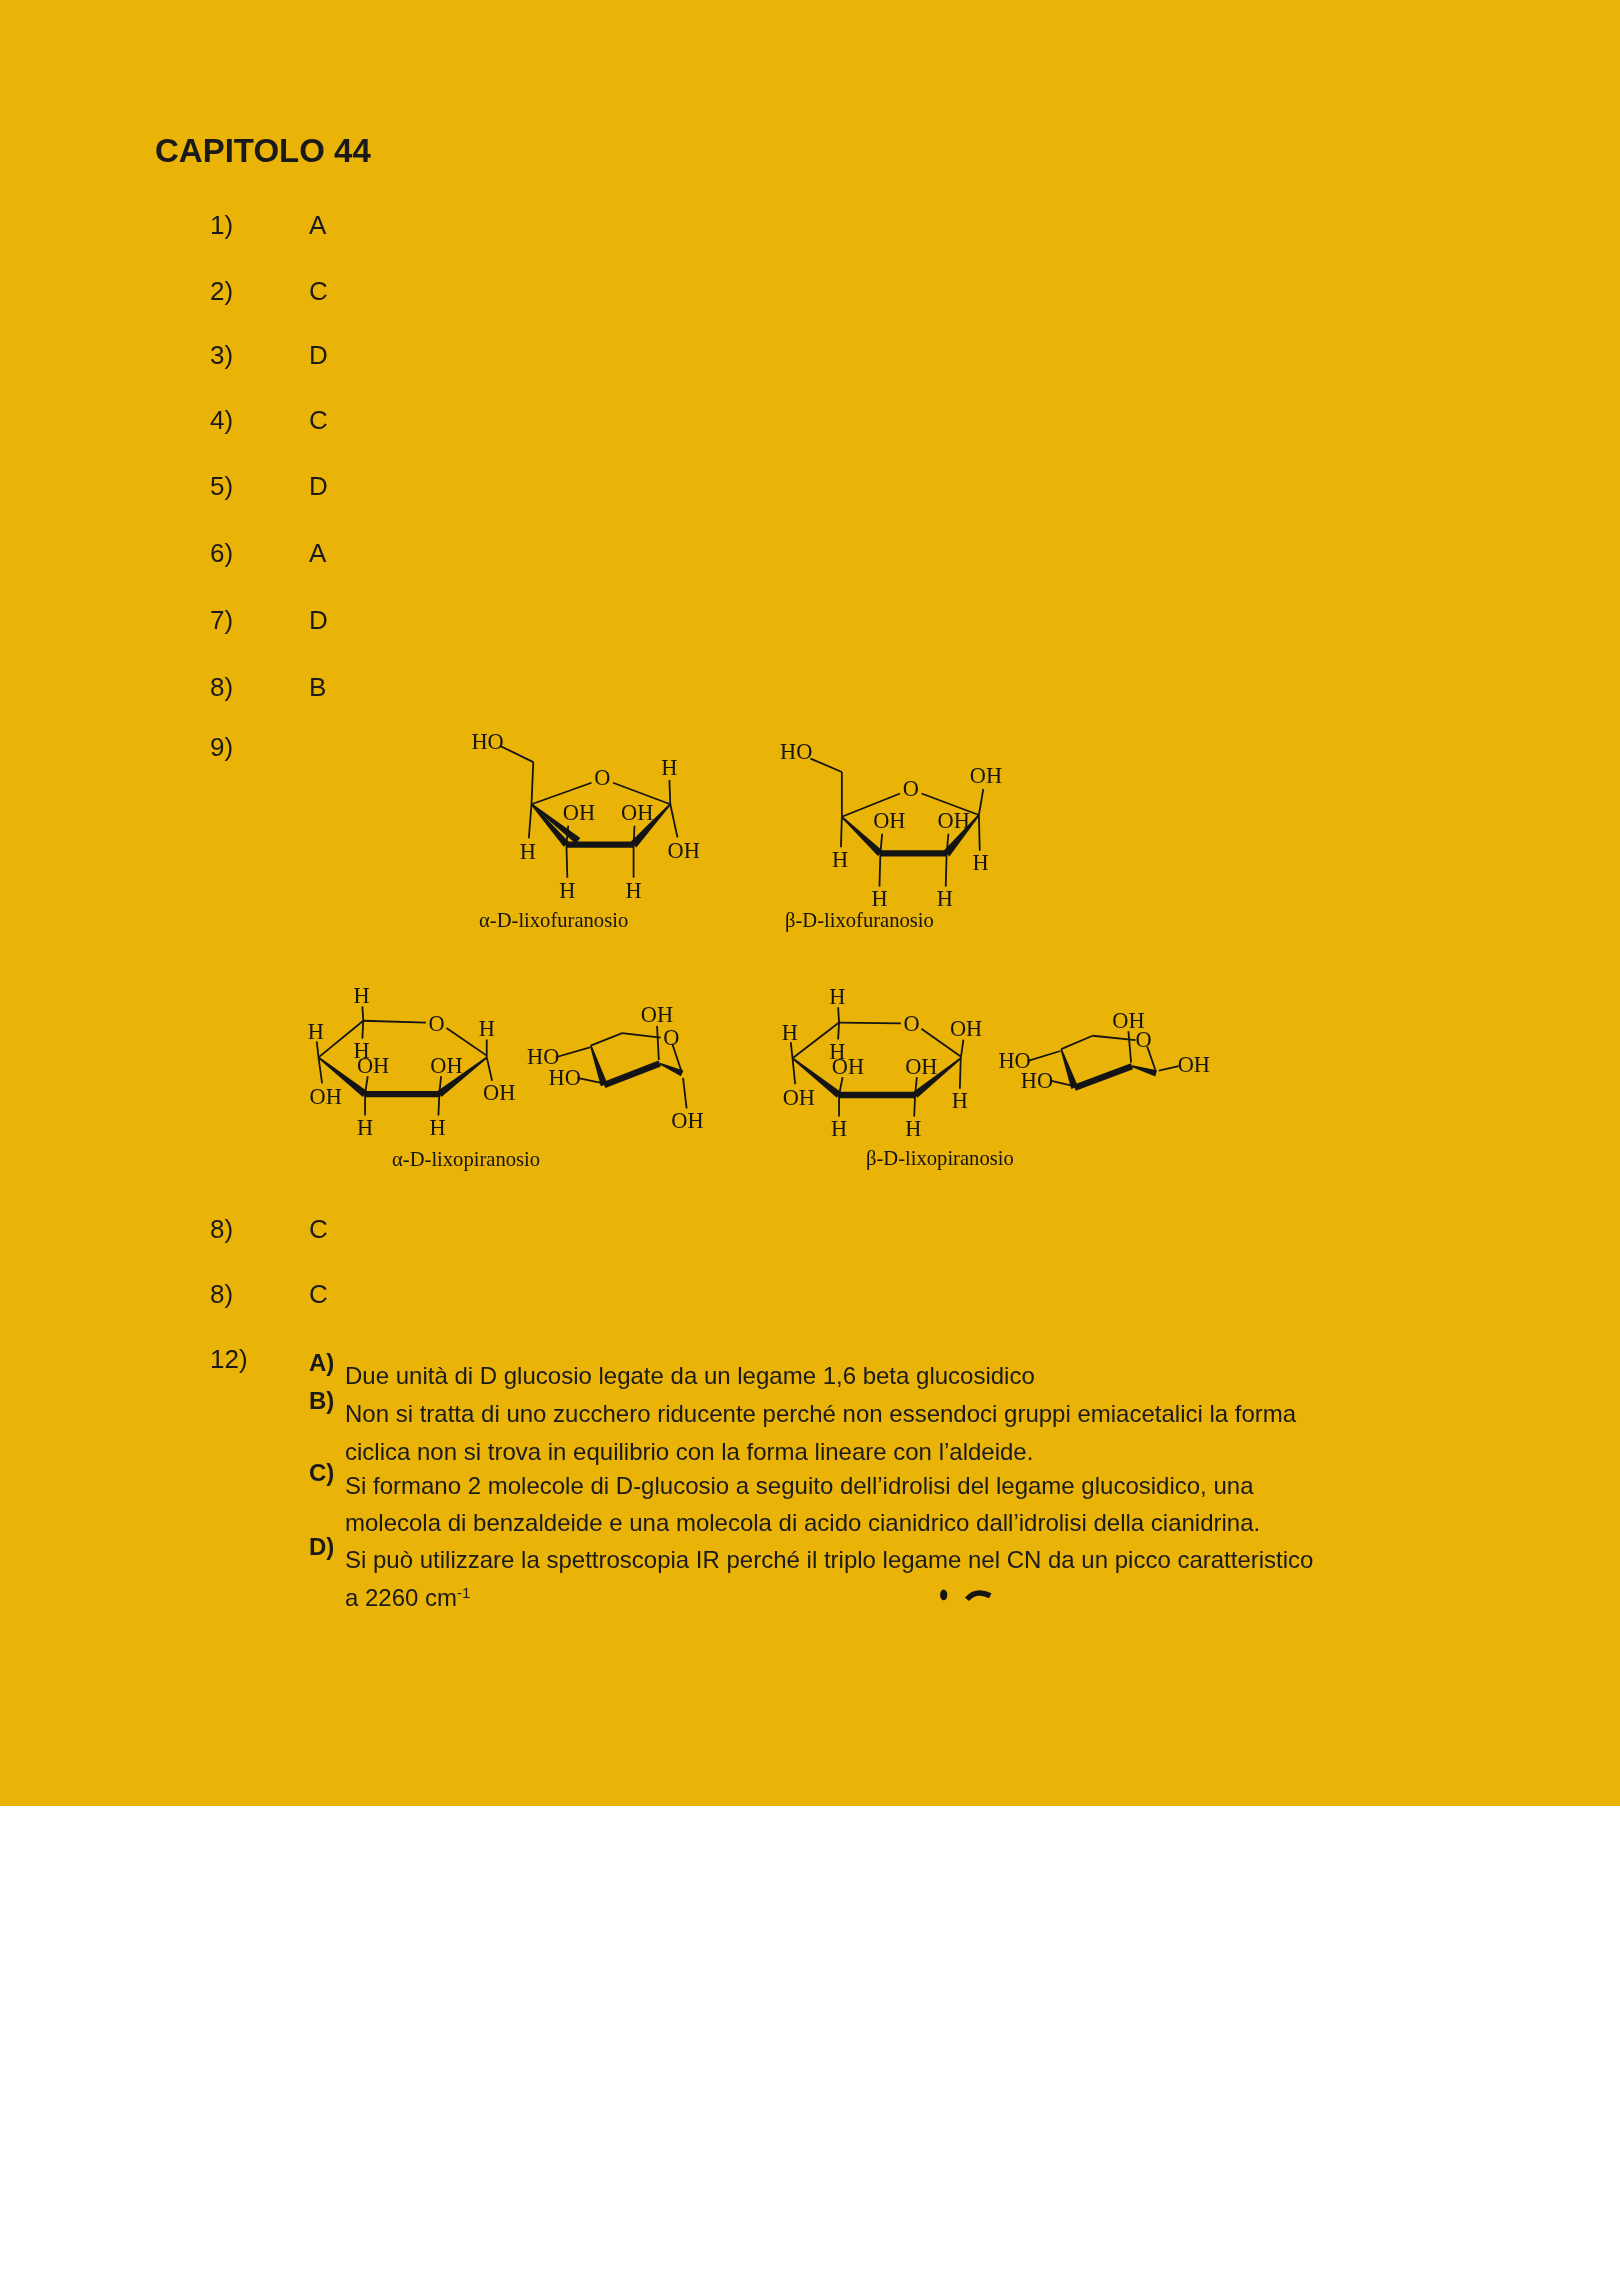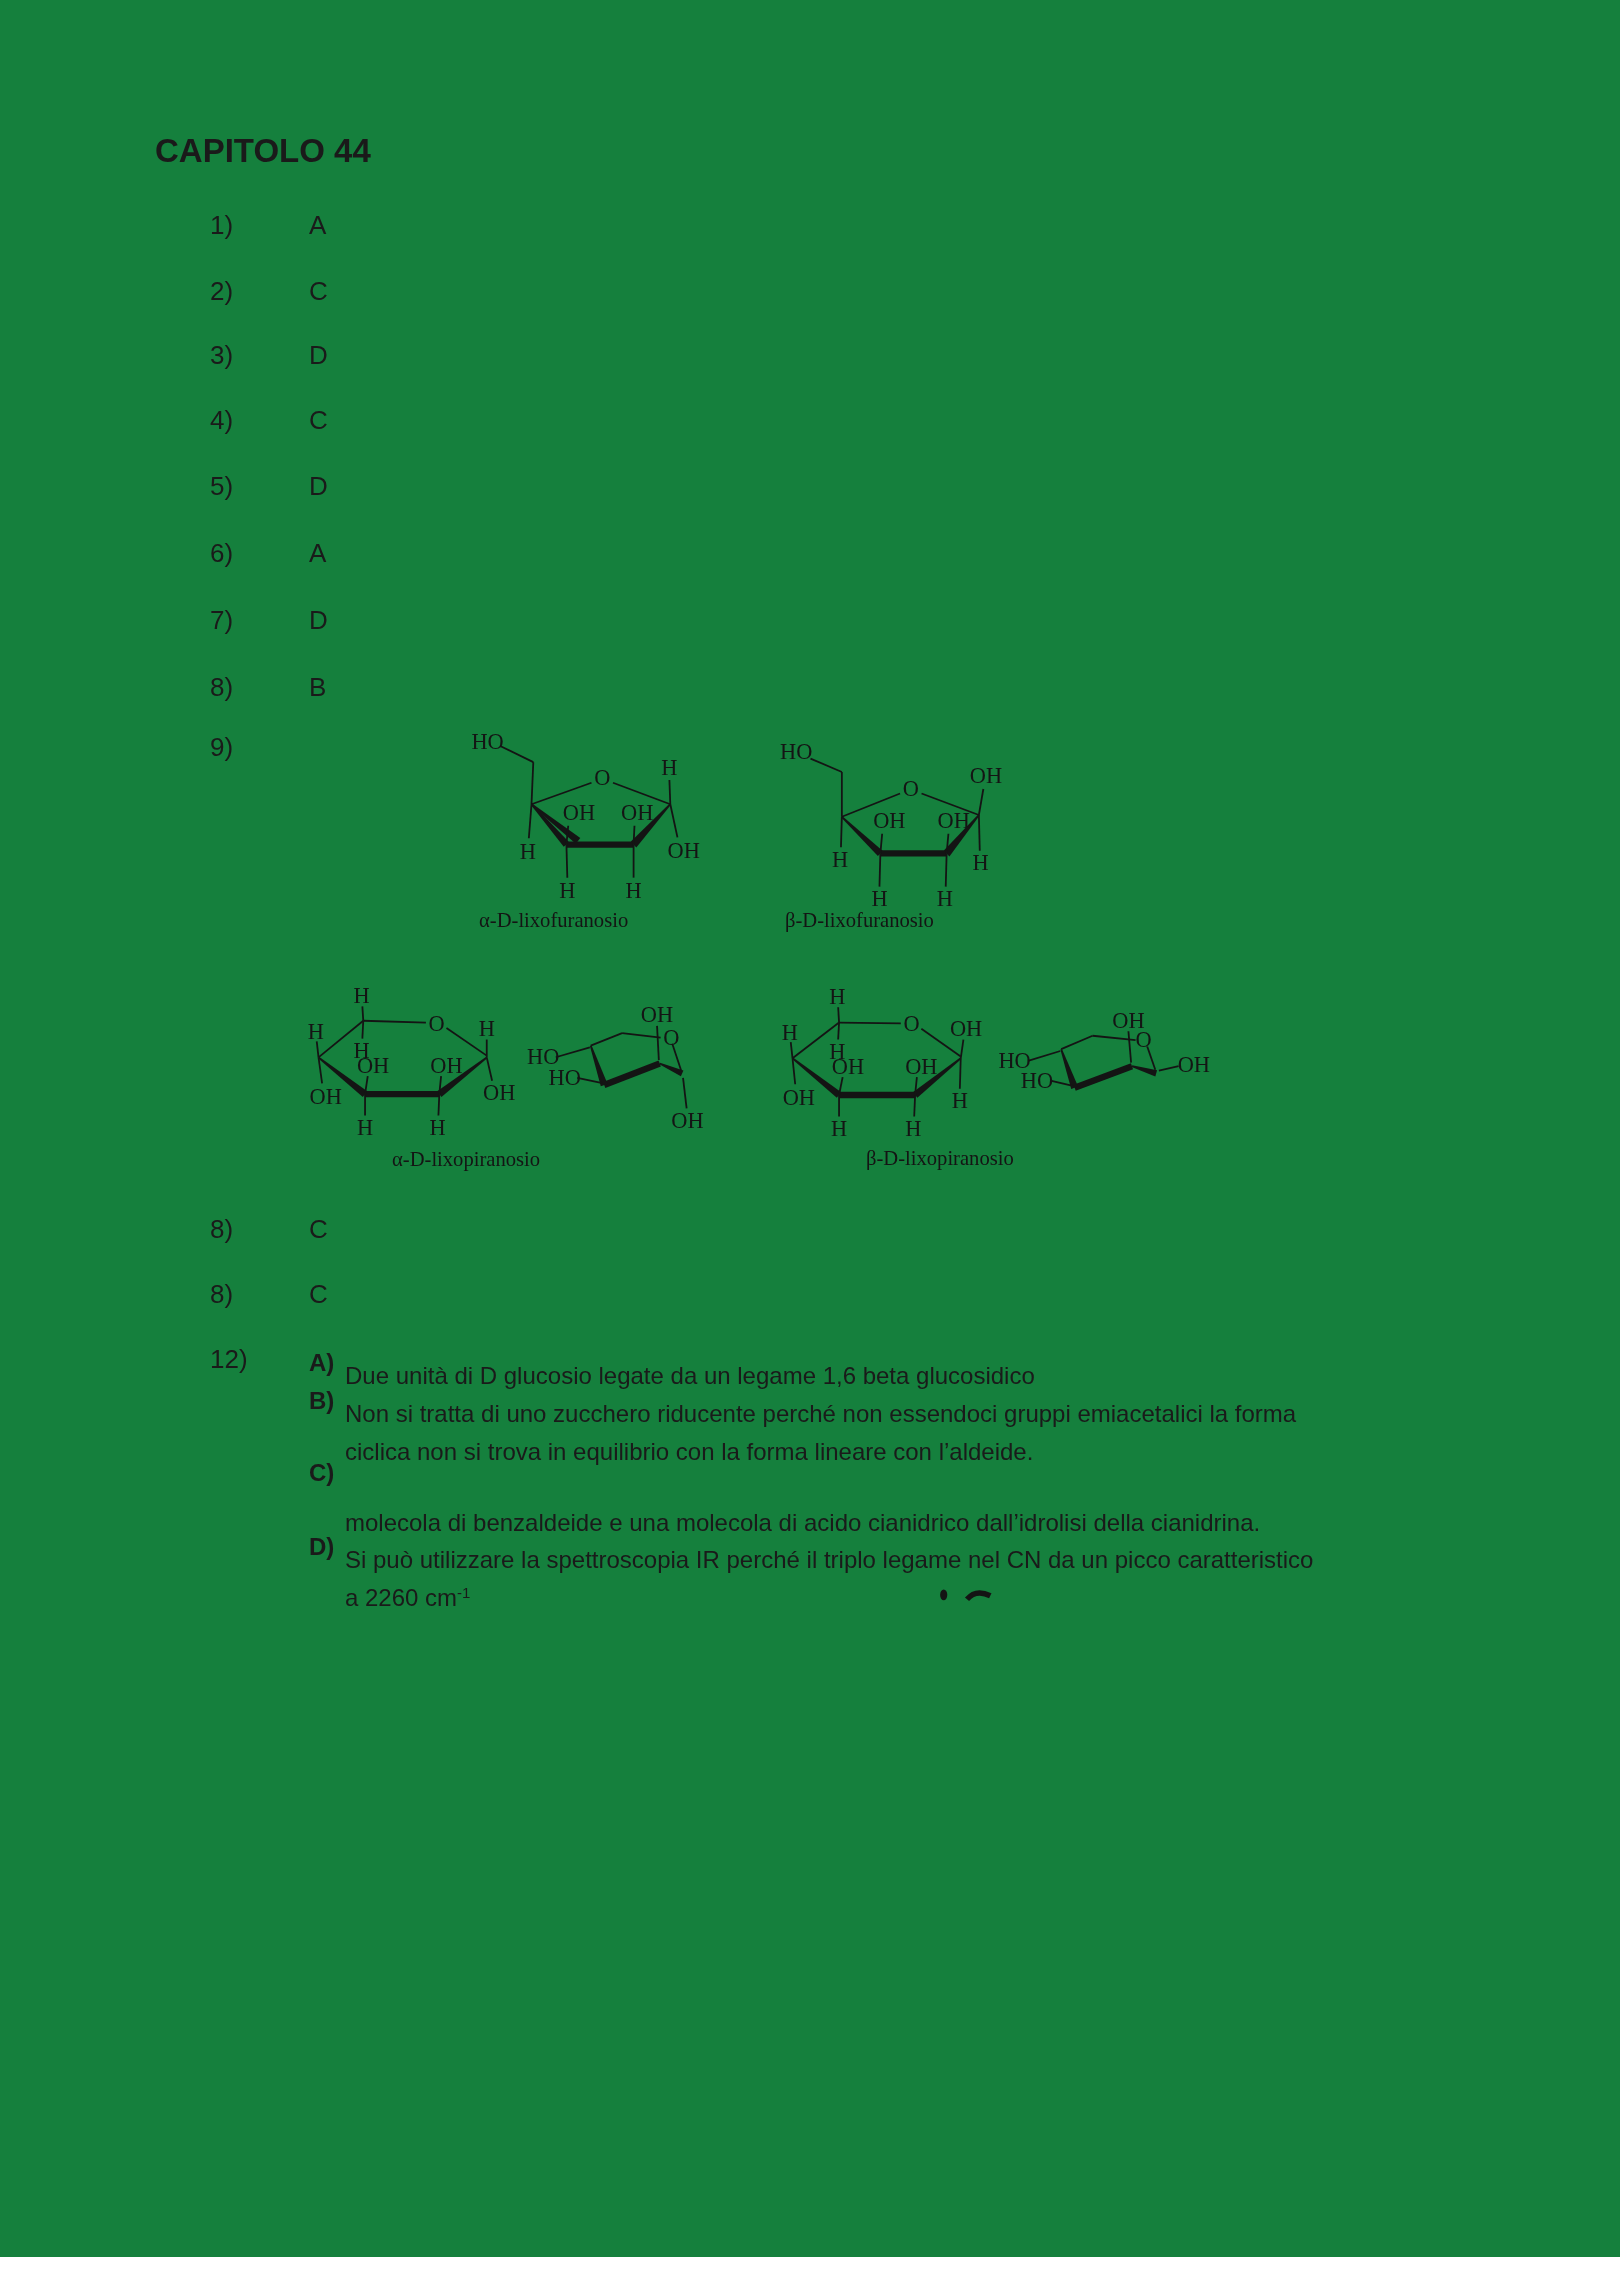--- a/index.html
+++ b/index.html
@@ -1,16 +1,16 @@
 <!DOCTYPE html>
 <html style="font-size:14.3px"><head>
 <meta charset="utf-8">
 <style>
   html,body{margin:0;padding:0;background:#ffffff;}
-  .page{position:relative;width:1620px;height:2257px;background:#15803d;overflow:hidden;
+  .page{position:relative;width:1620px;height:1806px;background:#eab308;overflow:hidden;
         font-family:"Liberation Sans",sans-serif;color:#1a1a1a;}
   .abs{position:absolute;white-space:nowrap;line-height:1;}
   .title{font-size:33px;font-weight:bold;letter-spacing:0px;}
   .num{font-size:26px;}
   .ans{font-size:26px;}
   .opt-letter{font-size:24px;font-weight:bold;}
   .opt-text{font-size:24px;margin-top:13px;}
   .sup{font-size:15px;vertical-align:8px;}
   .caption{font-family:"Liberation Serif",serif;font-size:20.6px;text-align:left;width:251px;color:#141414;}
   svg{position:absolute;overflow:visible;}
@@ -205,20 +205,21 @@
   <div class="abs num" style="left:210px;top:1346px">12)</div>
 
   <div class="abs opt-letter" style="left:309px;top:1351px">A)</div>
   <div class="abs opt-text" style="left:345px;top:1351px">Due unità di D glucosio legate da un legame 1,6 beta glucosidico</div>
 
   <div class="abs opt-letter" style="left:309px;top:1389px">B)</div>
   <div class="abs opt-text" style="left:345px;top:1427px">ciclica non si trova in equilibrio con la forma lineare con l’aldeide.</div>
   <div class="abs opt-text" style="left:345px;top:1389px">Non si tratta di uno zucchero riducente perché non essendoci gruppi emiacetalici la forma</div>
 
   <div class="abs opt-letter" style="left:309px;top:1461px">C)</div>
+  <div class="abs opt-text" style="left:345px;top:1461px">Si formano 2 molecole di D-glucosio a seguito dell’idrolisi del legame glucosidico, una</div>
   <div class="abs opt-text" style="left:345px;top:1498px">molecola di benzaldeide e una molecola di acido cianidrico dall’idrolisi della cianidrina.</div>
 
   <div class="abs opt-letter" style="left:309px;top:1535px">D)</div>
   <div class="abs opt-text" style="left:345px;top:1535px">Si può utilizzare la spettroscopia IR perché il triplo legame nel CN da un picco caratteristico</div>
   <div class="abs opt-text" style="left:345px;top:1572px"><span>a 2260 cm</span><span class="sup">-1</span></div>
 
   <svg style="left:931px;top:1585px" width="72" height="21.5" viewBox="0 0 80 24">
     <ellipse cx="14" cy="11" rx="4" ry="6" fill="#141414"></ellipse>
     <path d="M40 16 q 10 -12 26 -4" stroke="#141414" stroke-width="6" fill="none"></path>
   </svg>

